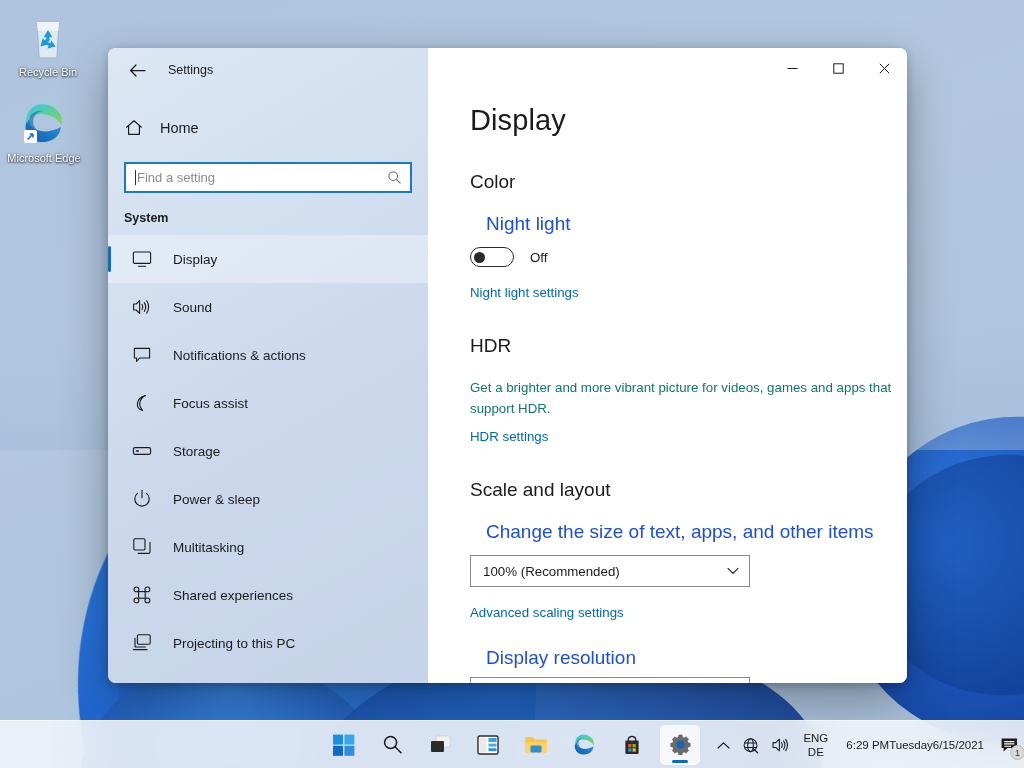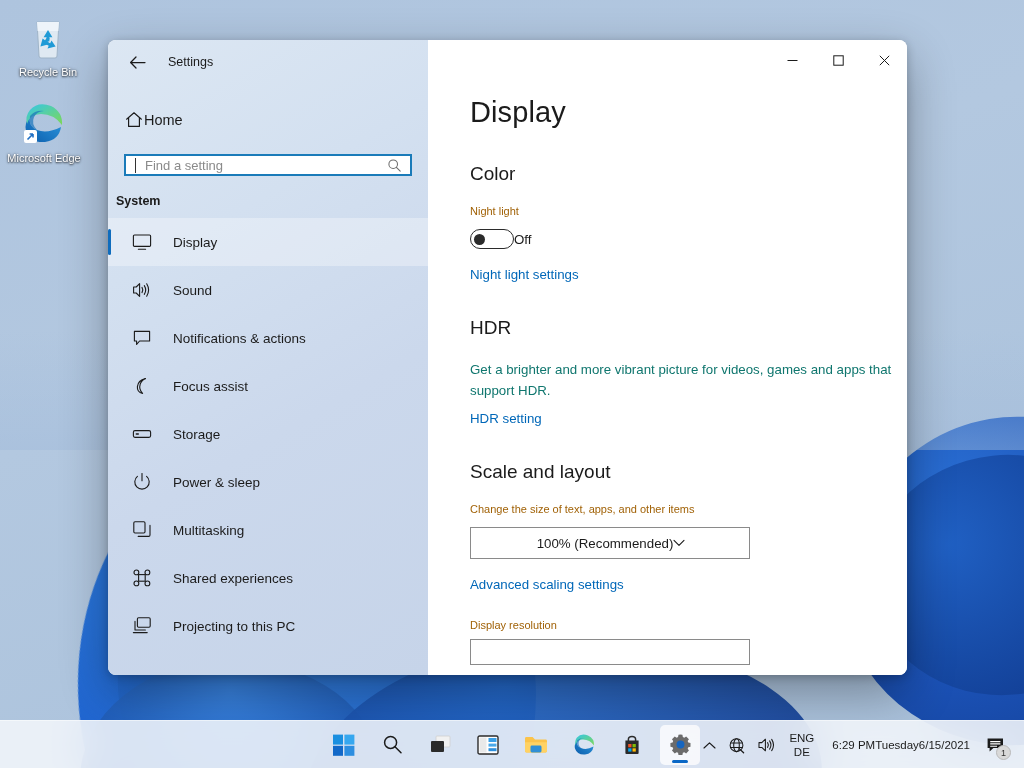--- a/index.html
+++ b/index.html
@@ -78,21 +78,21 @@
     color: #fff;
     font-size: 11px;
     line-height: 13px;
     text-shadow: 0 1px 2px rgba(0,0,0,.75), 0 0 3px rgba(0,0,0,.5);
   }
   .desk-icon .glyph { display: block; height: 48px; margin: 0 auto 4px; }
 
   
   #settings-window {
     position: absolute;
-    left: 108px; top: 40px;
+    left: 108px; top: 48px;
     width: 799px; height: 635px;
     border-radius: 8px;
     overflow: hidden;
     box-shadow: 0 18px 48px rgba(0,0,0,.32), 0 2px 10px rgba(0,0,0,.22);
     display: flex;
     background: #ffffff;
   }
 
   
   #nav-pane {
@@ -113,51 +113,50 @@
     width: 30px; height: 28px;
     display: flex; align-items: center; justify-content: center;
     border-radius: 4px;
     cursor: pointer;
   }
   .app-title { font-size: 12.5px; color: #1b1b1b; }
 
   .home-row {
     display: flex; align-items: center;
     height: 40px; margin: 16px 0 0 0;
-    padding-left: 16px; 
+    padding-left: 16px; gap: 16px;
     cursor: pointer;
   }
   .home-label { font-size: 14.5px; color: #1b1b1b; }
 
   .search-wrap { padding: 14px 16px 0 16px; }
   .search-box {
-    height: 22px;
+    height: 31px;
     background: #ffffff;
     border: 2px solid #1a7bb9;
     display: flex; align-items: center;
     padding: 0 8px 0 9px;
     position: relative;
-    gap: 8px;
   }
   .search-caret {
     width: 1px; height: 15px; background: #333;
     margin-right: 1px;
   }
   .search-text {
     flex: 1;
     font-size: 13px;
     color: #8a8a8a;
     white-space: nowrap;
   }
 
   .section-label {
     font-size: 12.5px;
     font-weight: bold;
     color: #1b1b1b;
-    padding: 18px 0 0 8px;
+    padding: 18px 0 0 16px;
   }
 
   #nav-list { margin-top: 10px; flex: 1; overflow: hidden; }
   .nav-item {
     position: relative;
     height: 48px;
     display: flex; align-items: center;
     padding-left: 24px;
     gap: 21px;
     cursor: pointer;
@@ -196,30 +195,30 @@
     font-size: 29px;
     font-weight: normal;
     color: #1b1b1b;
     letter-spacing: .1px;
   }
   .h2 {
     font-size: 19px;
     color: #1b1b1b;
     font-weight: normal;
   }
-  .body-text { font-size: 11px; color: #a16207; }
+  .body-text { font-size: 19px; color: #1d4ed8; margin-left: 16px; }
   .muted-text { font-size: 13.3px; color: #0f766e; line-height: 21px; }
   .link {
     font-size: 13.3px;
     color: #0067b8;
     cursor: pointer;
     display: inline-block;
   }
 
-  .toggle-row { display: flex; align-items: center; }
+  .toggle-row { display: flex; align-items: center; gap: 16px; }
   .toggle {
     width: 44px; height: 20px;
     border: 1.6px solid #2b2b2b;
     border-radius: 10px;
     background: #fff;
     display: flex; align-items: center;
     padding: 0 3px;
     cursor: pointer;
   }
   .toggle .knob {
@@ -227,21 +226,21 @@
     border-radius: 50%;
     background: #2b2b2b;
   }
   .toggle-state { font-size: 13.3px; color: #1b1b1b; }
 
   .combo {
     width: 280px; height: 32px;
     border: 1px solid #8a8a8a;
     background: #fff;
     display: flex; align-items: center;
-    justify-content: center;
+    justify-content: space-between;
     padding: 0 10px 0 12px;
     font-size: 13.3px;
     color: #1b1b1b;
     cursor: pointer;
   }
 
   .spacer-8  { height: 8px; }
   .spacer-12 { height: 12px; }
   .spacer-16 { height: 16px; }
   .spacer-20 { height: 20px; }
@@ -276,21 +275,21 @@
     position: absolute;
     bottom: 2px; left: 50%; transform: translateX(-50%);
     width: 16px; height: 3px;
     background: #0a67c6;
     border-radius: 2px;
   }
   #tray {
     position: absolute; right: 0; top: 0;
     height: 48px;
     display: flex; align-items: center;
-    padding-right: 14px;
+    padding-right: 0;
     gap: 2px;
   }
   .tray-btn {
     height: 40px;
     display: flex; align-items: center; justify-content: center;
     padding: 0 5px;
     border-radius: 4px;
     cursor: pointer;
   }
   .tray-lang {
@@ -516,21 +515,21 @@
         <div class="spacer-16"></div>
         <span class="link">Night light settings</span>
 
         <div class="spacer-34"></div>
 
         
         <h2 class="h2">HDR</h2>
         <div class="spacer-20"></div>
         <div class="muted-text" style="width:425px;">Get a brighter and more vibrant picture for videos, games and apps that support HDR.</div>
         <div class="spacer-8"></div>
-        <span class="link">HDR setting</span>
+        <span class="link">HDR settings</span>
 
         <div class="spacer-34"></div>
 
         
         <h2 class="h2">Scale and layout</h2>
         <div class="spacer-20"></div>
         <div class="body-text">Change the size of text, apps, and other items</div>
         <div class="spacer-12"></div>
         <div class="combo">
           <span>100% (Recommended)</span>

